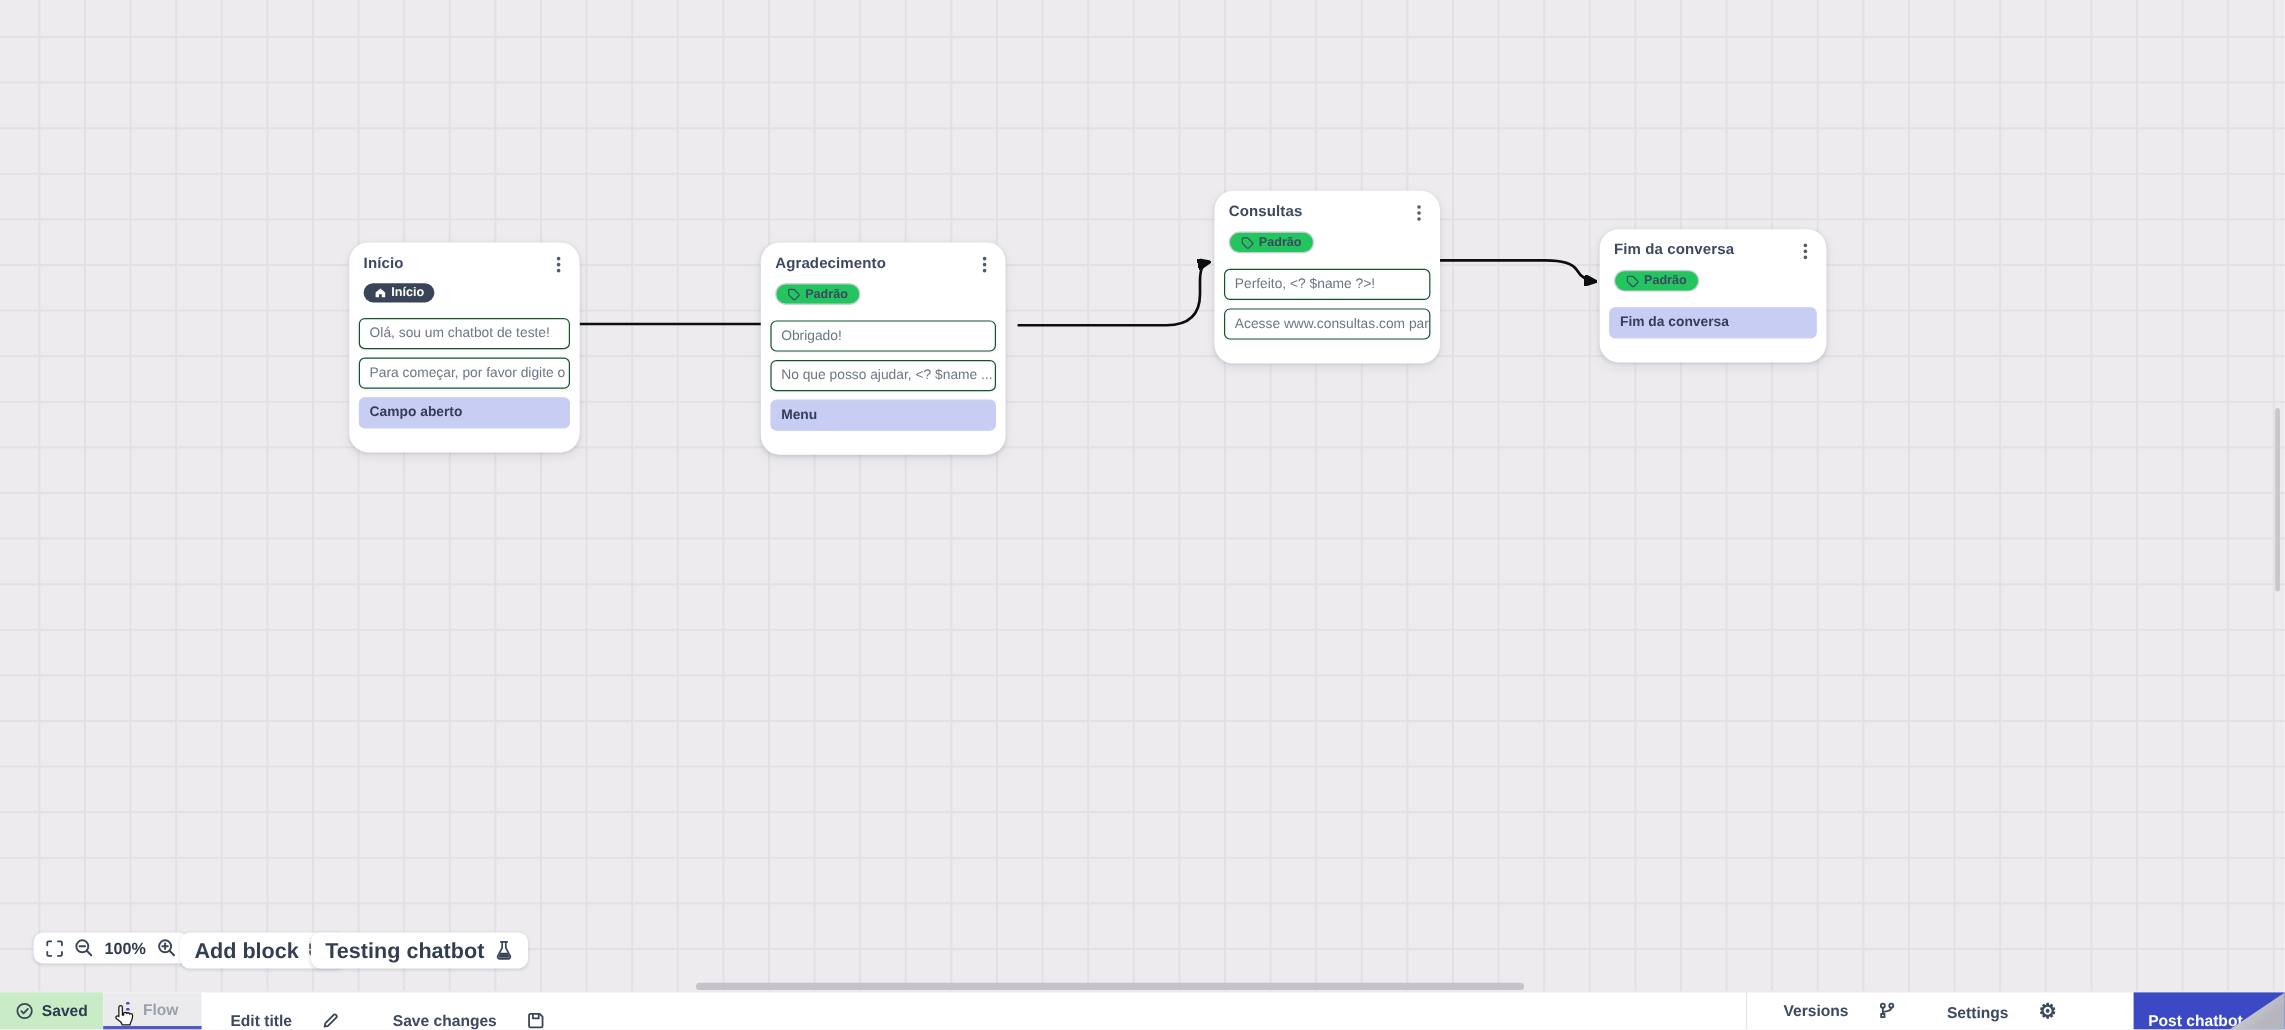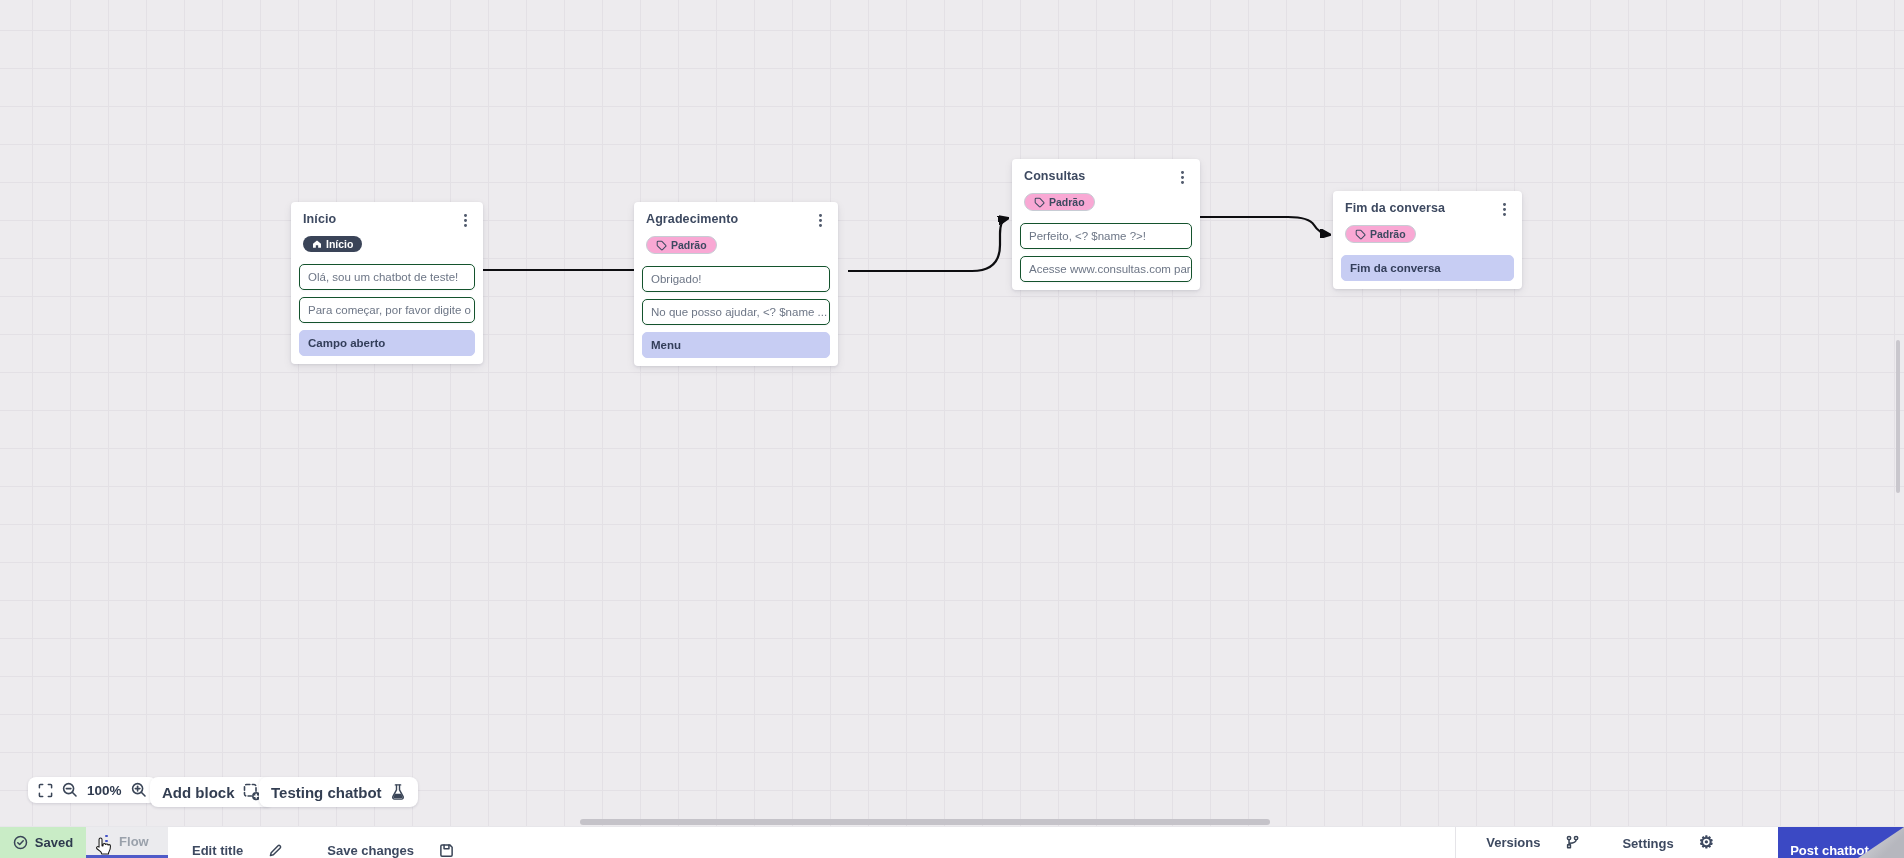--- a/index.html
+++ b/index.html
@@ -11,41 +11,41 @@
   html,body{width:1904px;height:858px;overflow:hidden;}
   body{font-family:"Liberation Sans",sans-serif;background:#fff;position:relative;}
   .canvas{position:absolute;left:0;top:0;width:1904px;height:826px;
     background-color:var(--canvas_bg);
     background-image:linear-gradient(to right,var(--grid_line) 1.5px,transparent 1.5px),
                      linear-gradient(to bottom,var(--grid_line) 1.5px,transparent 1.5px);
     background-size:38px 38px;background-position:-6px -8px;}
   svg.connections{position:absolute;left:0;top:0;width:1904px;height:826px;z-index:1;}
   svg.connections path{stroke:var(--arrow);stroke-width:2.2;fill:none;}
   svg.connections .head{fill:var(--arrow);}
-  .node{position:absolute;z-index:2;background:#fff;border-radius:4px;
+  .node{position:absolute;z-index:2;background:#fff;border-radius:16px;
     box-shadow:0 1px 3px rgba(30,30,60,.10),0 3px 10px rgba(30,30,60,.07);
-    padding:10px 8px 8px;}
+    padding:10px 8px 20px;}
   .node-header{display:flex;align-items:flex-start;justify-content:space-between;padding:0 4px;}
   .node-title{font-size:12.5px;font-weight:700;color:var(--text_dark);letter-spacing:.1px;}
   .dots{display:flex;flex-direction:column;gap:2.4px;padding:2px 4px;cursor:pointer;}
   .dots i{width:2.8px;height:2.8px;border-radius:50%;background:#525c6e;display:block;}
   .badge{display:inline-flex;align-items:center;gap:4px;margin:7px 4px 0;
     font-size:10.5px;font-weight:700;border-radius:11px;padding:2.5px 9px;line-height:1;}
   .badge.dark{background:var(--dark_badge_bg);color:#fff;}
-  .badge.tag{background:#f9a8d4;border:1.4px solid #c7ccd4;color:var(--text_dark);}
+  .badge.tag{background:#22c55e;border:1.4px solid #c7ccd4;color:var(--text_dark);}
   .rows{margin-top:11px;display:flex;flex-direction:column;gap:7px;}
   .row{background:#fff;border-radius:5px;padding:5px 8px;font-size:11.5px;color:var(--text_row);
     white-space:nowrap;overflow:hidden;border:1px solid #14532d;
     box-shadow:0 1px 2px rgba(30,30,60,.04);line-height:14px;cursor:pointer;}
   .row.action{background:var(--action_row_bg);border-color:var(--action_row_bg);
     color:#333e5a;font-weight:700;box-shadow:none;}
   
   .float-btn{position:absolute;z-index:3;top:777px;height:30px;background:#fff;border:none;
     border-radius:8px;display:flex;align-items:center;gap:8px;padding:0 12px;
-    font-family:"Liberation Sans",sans-serif;font-size:15px;font-weight:700;color:#333e52;
+    font-family:"Liberation Sans",sans-serif;font-size:18px;font-weight:700;color:#333e52;
     box-shadow:0 1px 3px rgba(30,30,60,.14);cursor:pointer;}
   .zoom-toolbar{position:absolute;z-index:3;left:28px;top:777px;height:26px;background:#fff;
     border-radius:8px;display:flex;align-items:center;gap:9px;padding:0 10px;
     box-shadow:0 1px 3px rgba(30,30,60,.14);}
   .zoom-level{font-size:13.5px;font-weight:700;color:#2f3a4e;}
   .icon-btn{background:none;border:none;display:flex;align-items:center;cursor:pointer;padding:0;}
   .stroke-ic{stroke:#3a4557;stroke-width:1.6;fill:none;stroke-linecap:round;stroke-linejoin:round;}
   
   .hscroll{position:absolute;z-index:4;left:580px;top:819px;width:690px;height:6px;
     border-radius:3px;background:#c5c3c9;cursor:pointer;}

